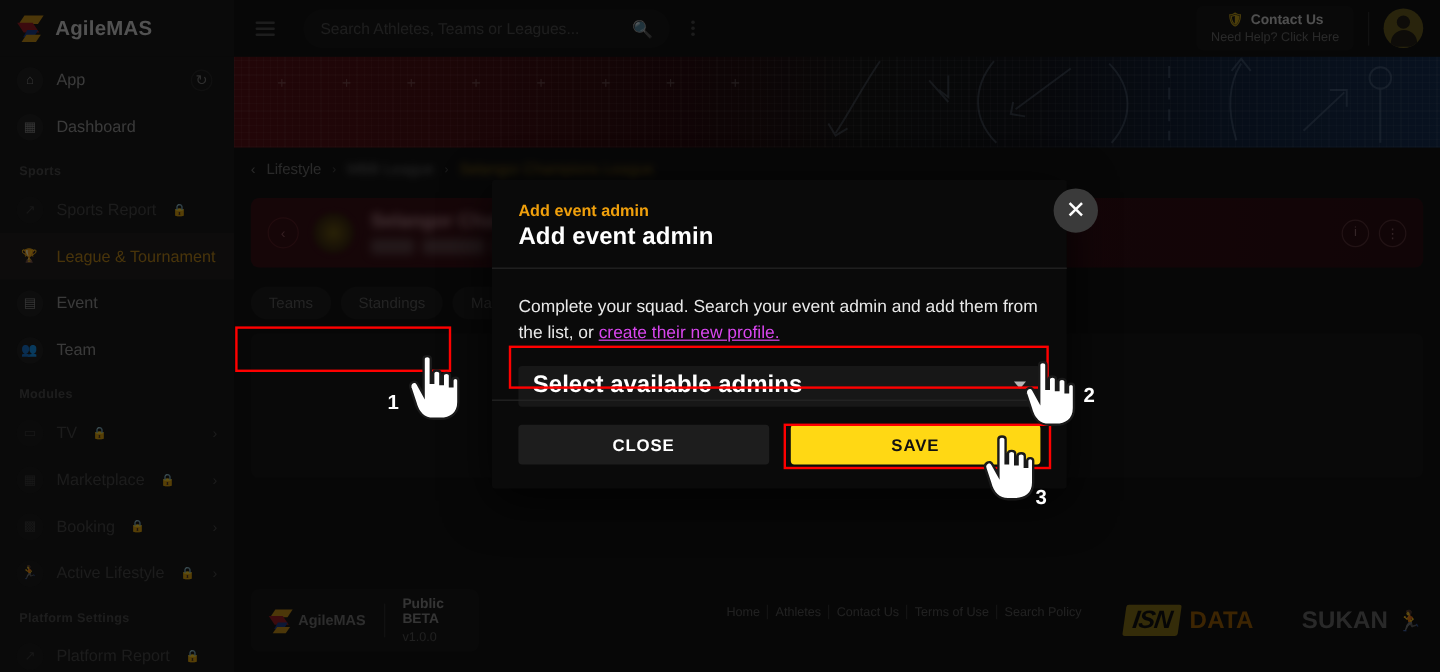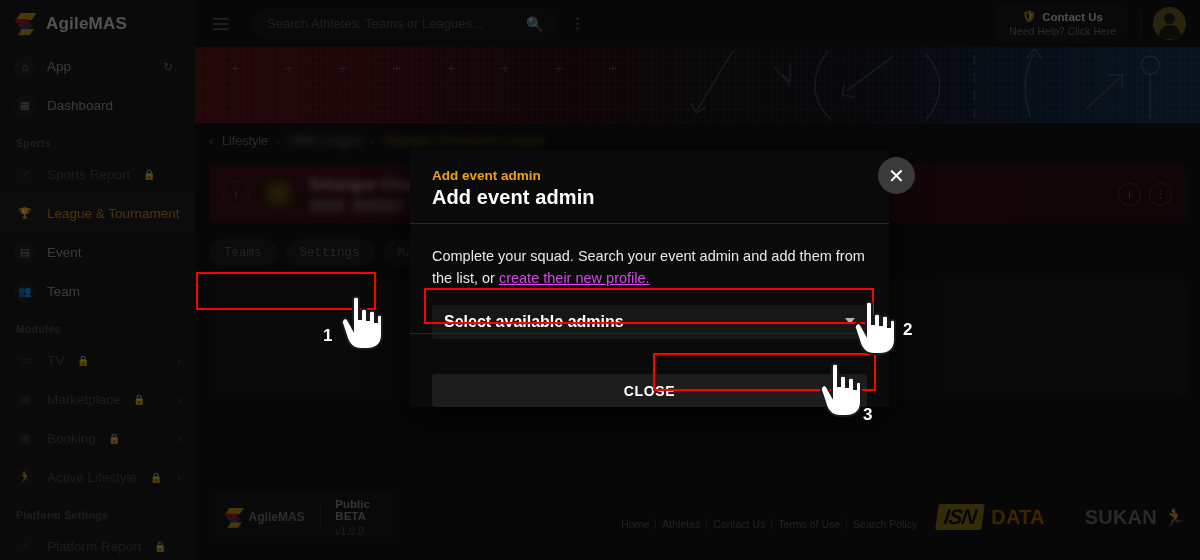--- a/index.html
+++ b/index.html
@@ -108,41 +108,41 @@
   .tcard-badge { width:34px;height:34px;border-radius:50%;
     background:radial-gradient(circle,#6d5a13 0%, #3d2a10 60%, #331218 100%); margin-left:12px; filter:blur(2px); }
   .tcard-txt { margin-left:14px; filter:blur(3.4px); }
   .tcard-title { color:#c2939a; font-size:16px; font-weight:bold; }
   .tcard-chips { display:flex; gap:7px; margin-top:5px; }
   .chip { height:13px; border-radius:3px; background:#5d4145; }
   .tcard-actions { margin-left:auto; display:flex; gap:8px; }
   .circ-btn { width:23px;height:23px;border-radius:50%;border:1px solid #5a3338;color:#8a6166;
     display:flex;align-items:center;justify-content:center;font-size:11px; }
 
-  .tabrow { display:flex; gap:8px; padding:16px 0 0 14px;font-family:Liberation Mono, monospace; }
+  .tabrow { display:flex; gap:8px; padding:16px 0 0 14px; }
   .tab { height:27px; padding:0 15px; border-radius:14px; background:#1d1d1d; color:#5e5e5e;
     display:flex; align-items:center; font-size:12.5px; }
 
   .addrow { padding:14px 0 0 14px; }
   .add-btn {
     width:170px; height:30px; background:#FFD814; color:#111; font-size:13px; font-weight:bold;
     border:0; border-radius:4px; letter-spacing:.6px; cursor:pointer;
   }
 
   .content-panel { margin:12px 14px 0 14px; height:120px; border-radius:6px; background:#181818; }
 
   
   .footer { position:absolute; left:14px; right:14px; bottom:14px; height:58px; display:flex; align-items:center; }
   .foot-card { width:190px; height:52px; background:#1a1a1a; border-radius:7px; display:flex; align-items:center; padding:0 14px; gap:11px; }
   .foot-logo { width:20px; height:24px; position:relative; transform:scale(.9); }
   .foot-name { color:#787878; font-size:12px; font-weight:bold; }
   .foot-vdiv { width:1px; height:28px; background:#2e2e2e; margin:0 4px; }
   .foot-beta { color:#8b8b8b; font-size:11.5px; font-weight:bold; }
   .foot-ver { color:#555; font-size:10.5px; margin-top:3px; }
-  .foot-right { margin-left:auto; display:flex; align-items:flex-end; gap:14px; }
+  .foot-right { margin-left:auto; display:flex; align-items:flex-start; gap:30px; }
   .foot-links { display:flex; align-items:center; gap:0; }
   .foot-links a { color:#585858; font-size:10.5px; text-decoration:none; padding:0 6px; border-right:1px solid #343434; }
   .foot-links a:last-child { border-right:0; }
   .ds-logo { display:flex; align-items:center; gap:8px; }
   .isn { background:#8a7318; color:#121212; font-style:italic; font-weight:bold; font-size:21px;
     padding:1px 7px; border-radius:2px; letter-spacing:-1px; transform:skewX(-8deg); }
   .ds-text { font-size:20px; font-weight:bold; letter-spacing:.2px; }
   .ds-a { color:#a16207; } .ds-b { color:#6d6d6d;margin-left:40px; }
   .ds-mark { color:#8a7318; font-size:17px; }
 
@@ -160,26 +160,26 @@
     position:absolute; right:-26px; top:7px; width:37px; height:37px; border-radius:50%;
     background:#3a3a3a; color:#fff; display:flex; align-items:center; justify-content:center;
     font-size:20px; cursor:pointer; border:0; font-family:"Liberation Sans",sans-serif;
   }
   .modal-body { padding:22px 22px 0 22px; }
   .modal-desc { color:#e9e9e9; font-size:14.5px; line-height:1.5; }
   .modal-link { color:#d946ef; }
   .select-wrap { position:relative; margin-top:15px; }
   .select-box {
     width:100%; height:34px; background:#171717; border:0; border-radius:3px;
-    color:#fff; font-size:16px; font-weight:bold; padding:0 12px; display:flex; align-items:center;
+    color:#fff; font-size:20px; font-weight:bold; padding:0 12px; display:flex; align-items:center;
   }
   .select-caret { position:absolute; right:12px; top:13px; width:0;height:0;
     border-left:5px solid transparent;border-right:5px solid transparent;border-top:6px solid #b5b5b5; }
   .modal-foot { position:absolute; left:0; right:0; bottom:0; height:74px; border-top:1px solid #262626;
-    display:flex; align-items:flex-end; padding:0 22px; gap:18px; }
+    display:flex; align-items:center; padding:0 22px; gap:18px; }
   .btn-close { flex:1; height:33px; background:#1d1d1d; color:#fff; border:0; border-radius:3px;
     font-size:14px; font-weight:bold; letter-spacing:.7px; cursor:pointer; font-family:"Liberation Sans",sans-serif; }
   .btn-save { flex:1; height:33px; background:#FFD814; color:#111; border:0; border-radius:3px;
     font-size:14px; font-weight:bold; letter-spacing:.7px; cursor:pointer; font-family:"Liberation Sans",sans-serif; }
 
   
   .hl { position:absolute; border:2px solid #FF0000; z-index:40; pointer-events:none; }
   .ann-num { position:absolute; color:#fff; font-size:17px; font-weight:bold; z-index:42; }
   .cursor { position:absolute; z-index:41; width:46px; height:56px; }
 </style>
@@ -353,21 +353,21 @@
         </div>
       </div>
       <div class="tcard-actions">
         <span class="circ-btn">i</span>
         <span class="circ-btn">⋮</span>
       </div>
     </div>
 
     <div class="tabrow">
       <div class="tab">Teams</div>
-      <div class="tab">Settings</div>
+      <div class="tab">Standings</div>
       <div class="tab">Matches</div>
     </div>
 
 
     <div class="content-panel"></div>
 
     <div class="footer">
       <div class="foot-card">
         <span class="brand-logo foot-logo">
           <i class="bl1"></i>
@@ -411,20 +411,21 @@
       <p class="modal-desc"><span>Complete your squad. Search your event admin and add them from the list, or </span><a href="#" class="modal-link">create their new profile.</a></p>
       <div class="select-wrap">
         <div class="select-box">
           <span>Select available admins</span>
         </div>
         <span class="select-caret"></span>
       </div>
     </div>
     <div class="modal-foot">
       <button class="btn-close">CLOSE</button>
+      <button class="btn-save">SAVE</button>
     </div>
   </div>
 
   <div class="hl" style="left:196px; top:272px; width:180px; height:38px;"></div>
   <div class="hl" style="left:424px; top:288px; width:450px; height:36px;"></div>
   <div class="hl" style="left:653px; top:353px; width:223px; height:38px;"></div>
 
   <svg class="cursor" style="left:339px; top:295px;" viewBox="0 0 46 56">
     <path d="M14 4 C14 1 20 1 20 4 L20 24 L22 24 L22 16 C22 13 28 13 28 16 L28 25 L30 25 L30 18 C30 15 36 15 36 18 L36 27 L38 27 L38 22 C38 19 43 19 43 22 L43 40 C43 50 36 54 28 54 L22 54 C14 54 9 48 7 40 L3 28 C2 24 7 21 9 25 L14 34 Z" fill="#ffffff" stroke="#1a1a1a" stroke-width="2"></path>
   </svg>

